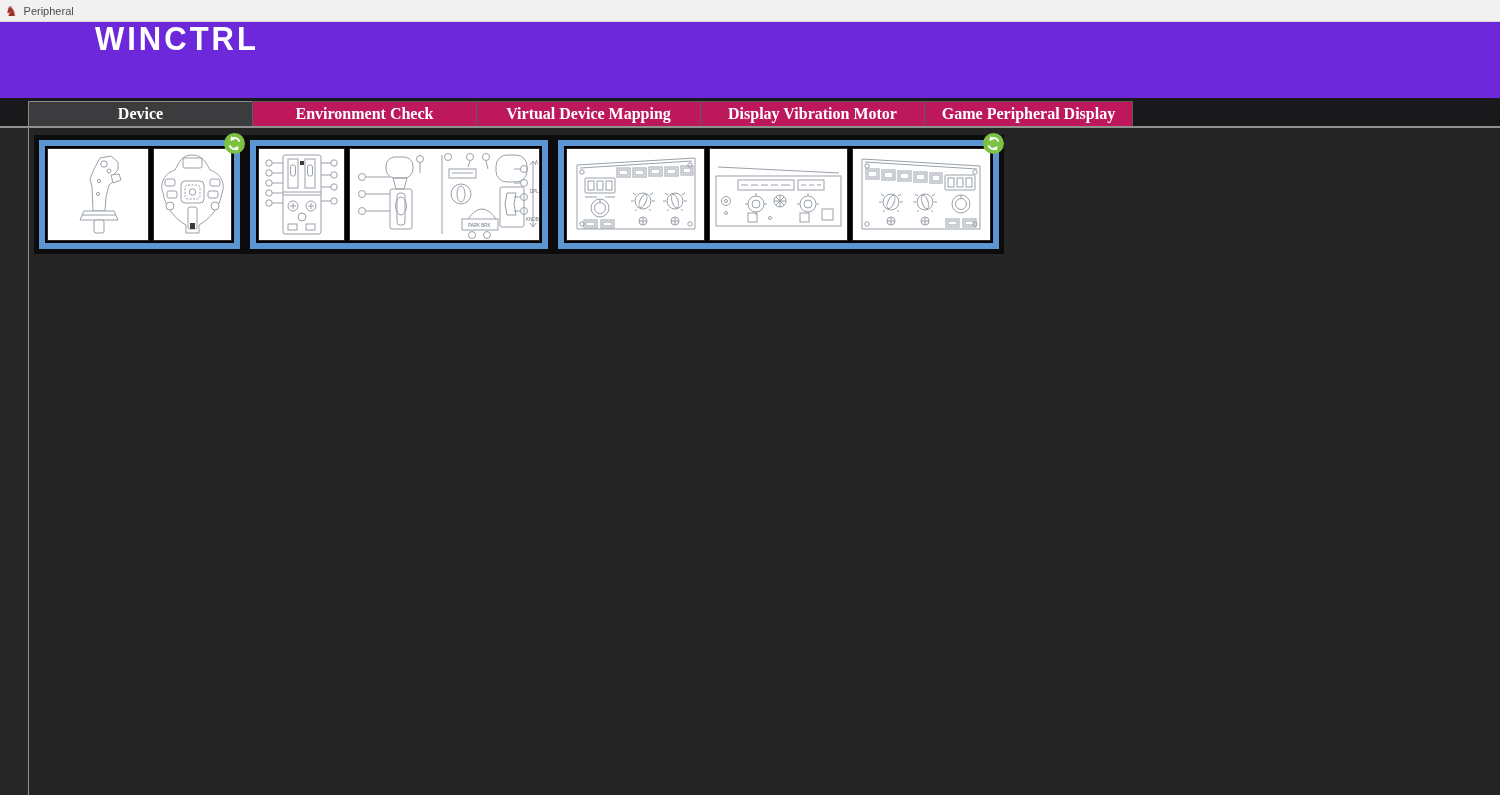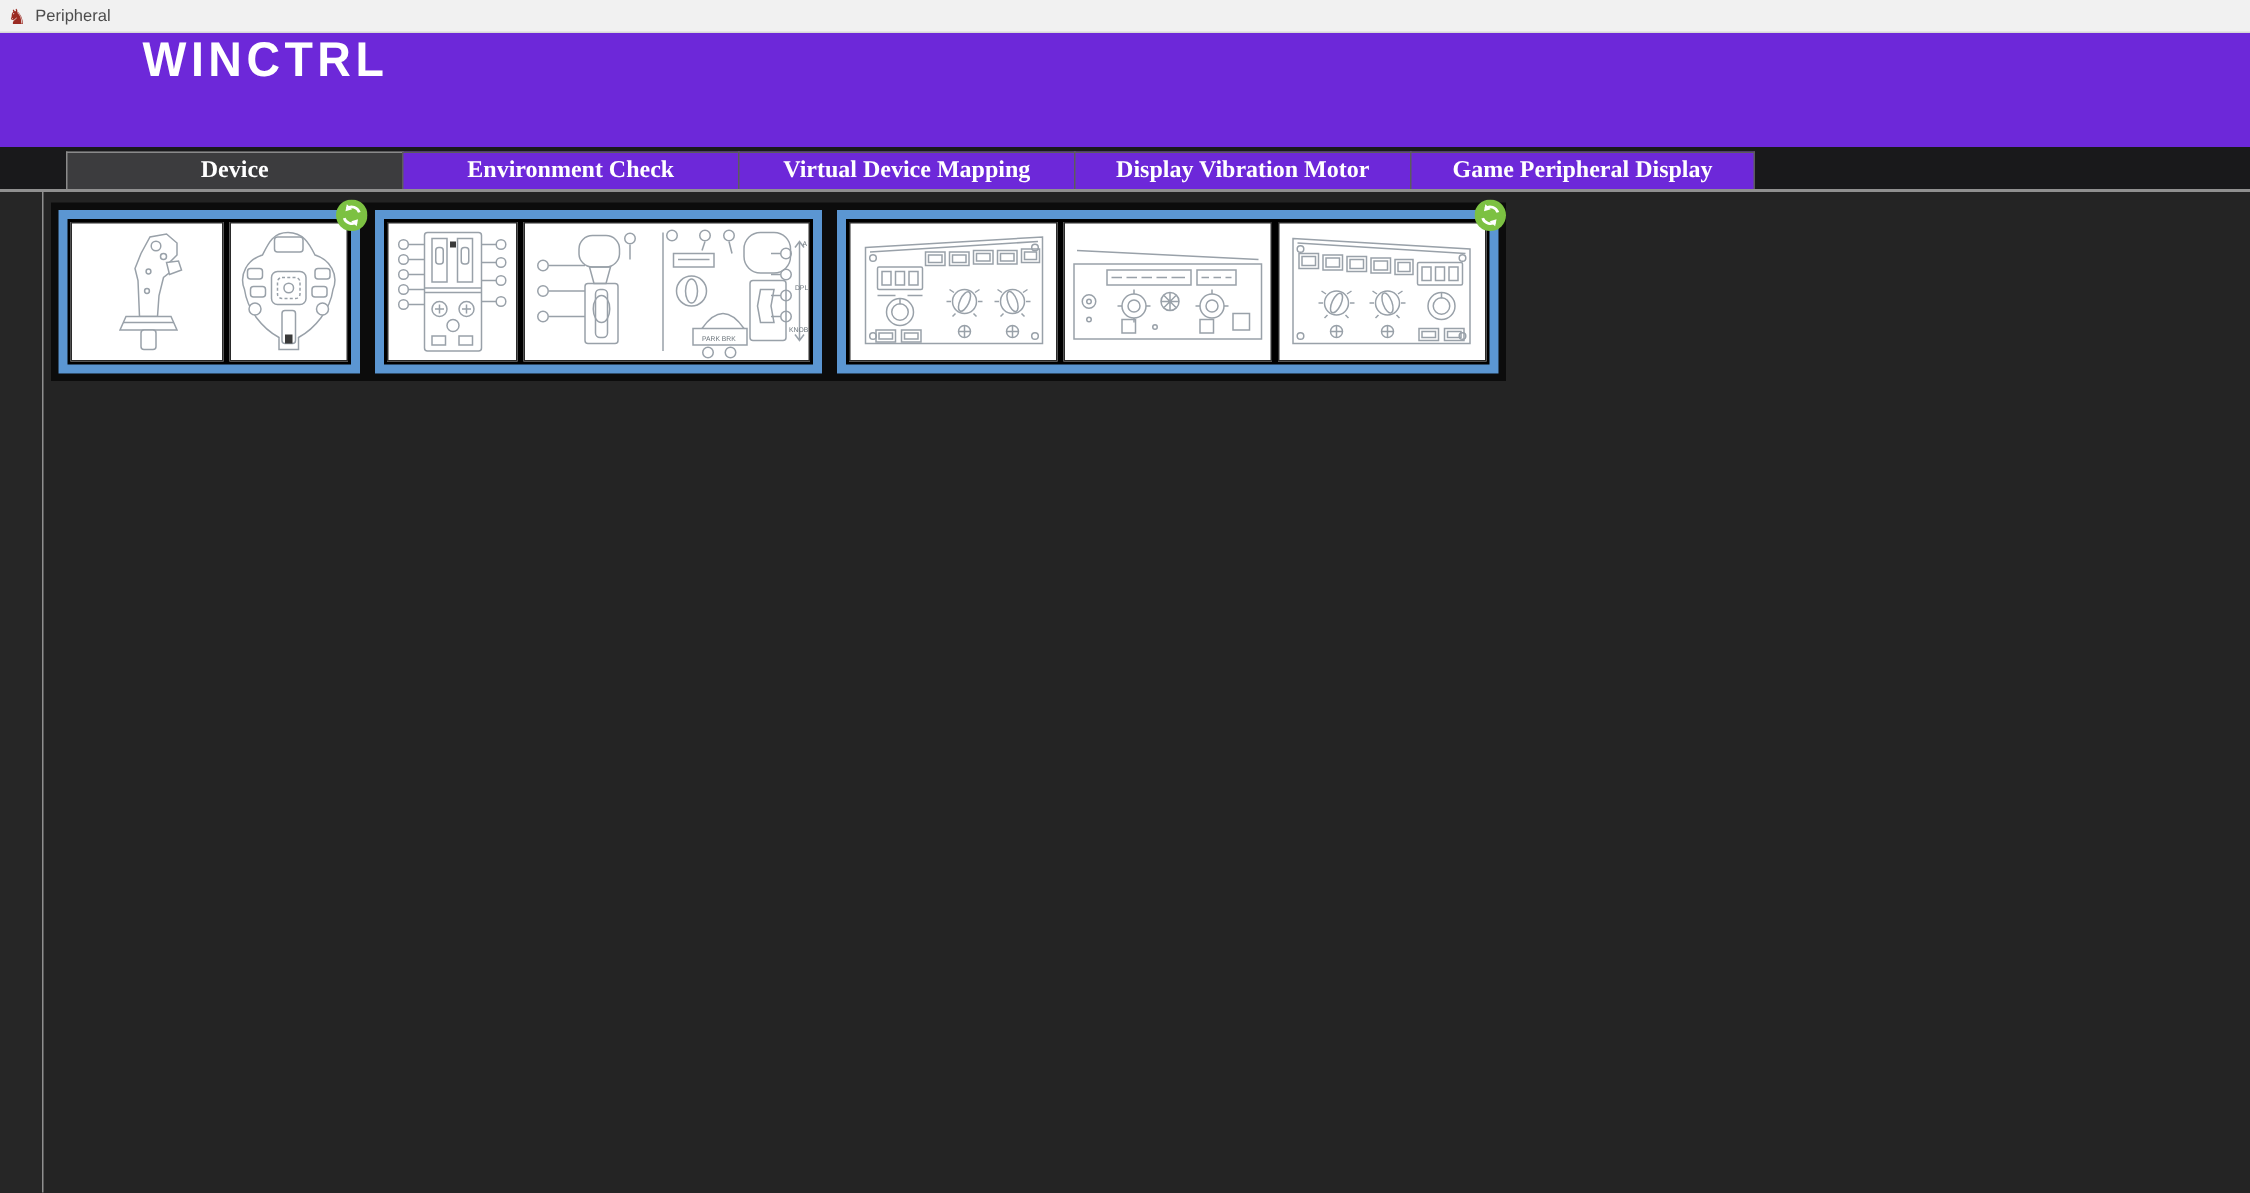--- a/index.html
+++ b/index.html
@@ -21,31 +21,31 @@
     height:76px;background:#6d28d9;display:flex;align-items:flex-start;
   }
   .logo{
     margin-left:95px;color:#fff;font-size:31px;font-weight:800;
     letter-spacing:3px;transform:scaleY(1.05);
     font-family:"Liberation Sans", sans-serif;
   }
   
   .tabstrip{
     height:30px;background:#19191b;border-bottom:2px solid #909090;
-    box-sizing:border-box;display:flex;align-items:flex-end;padding-left:44px;
+    box-sizing:border-box;display:flex;align-items:flex-end;padding-left:28px;
   }
   .tab{
     width:225px;height:25px;box-sizing:border-box;
-    border:1px solid #5c5c5c;border-bottom:none;background:#6d28d9;
+    border:1px solid #5c5c5c;border-bottom:none;background:#be185d;
     color:#fff;font-family:"Liberation Serif", serif;font-weight:700;font-size:16px;
     display:flex;align-items:center;justify-content:center;cursor:pointer;
   }
   .tab + .tab{margin-left:-1px;}
   .tab.active{background:#3c3c3e;border-color:#8a8a8a;}
-  .tab:last-child{width:230px;}
+  .tab:last-child{width:209px;}
   
   .content{
     height:673px;background:#242424;box-sizing:border-box;
     margin-left:28px;border-left:1px solid #8f8f8f;
     padding-top:7px;
   }
   .device-row{
     display:inline-flex;gap:10px;background:#0c0c0c;
     padding:5px;margin-left:5px;vertical-align:top;
   }

